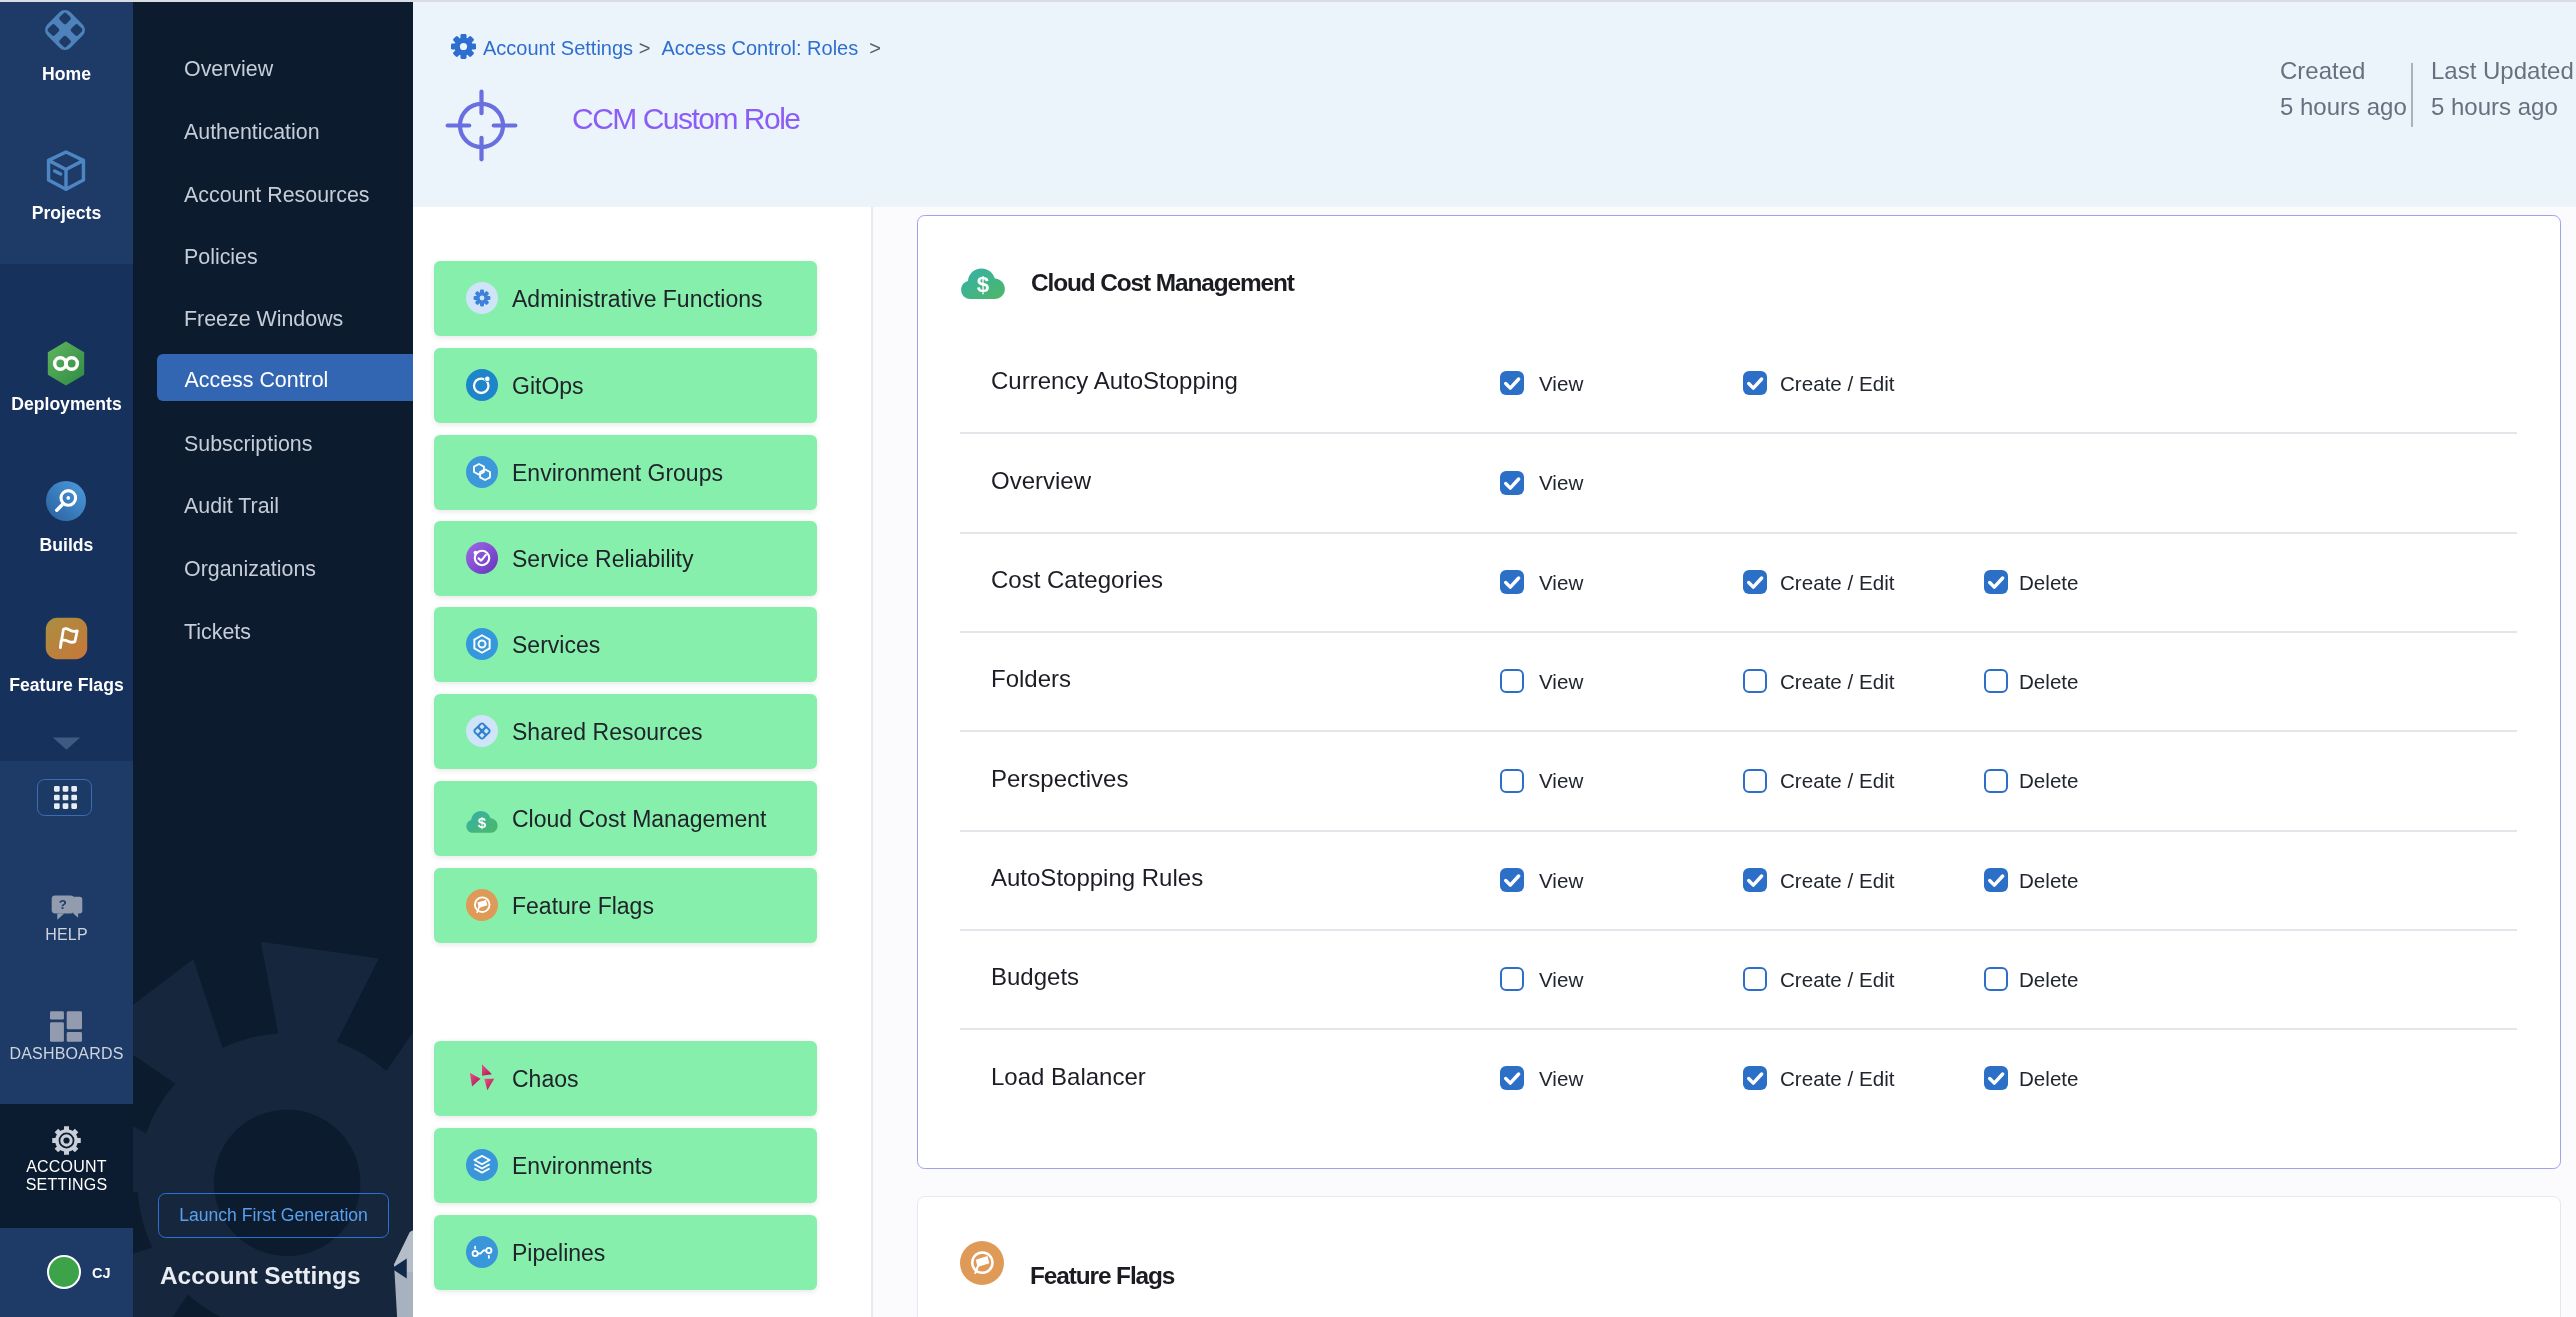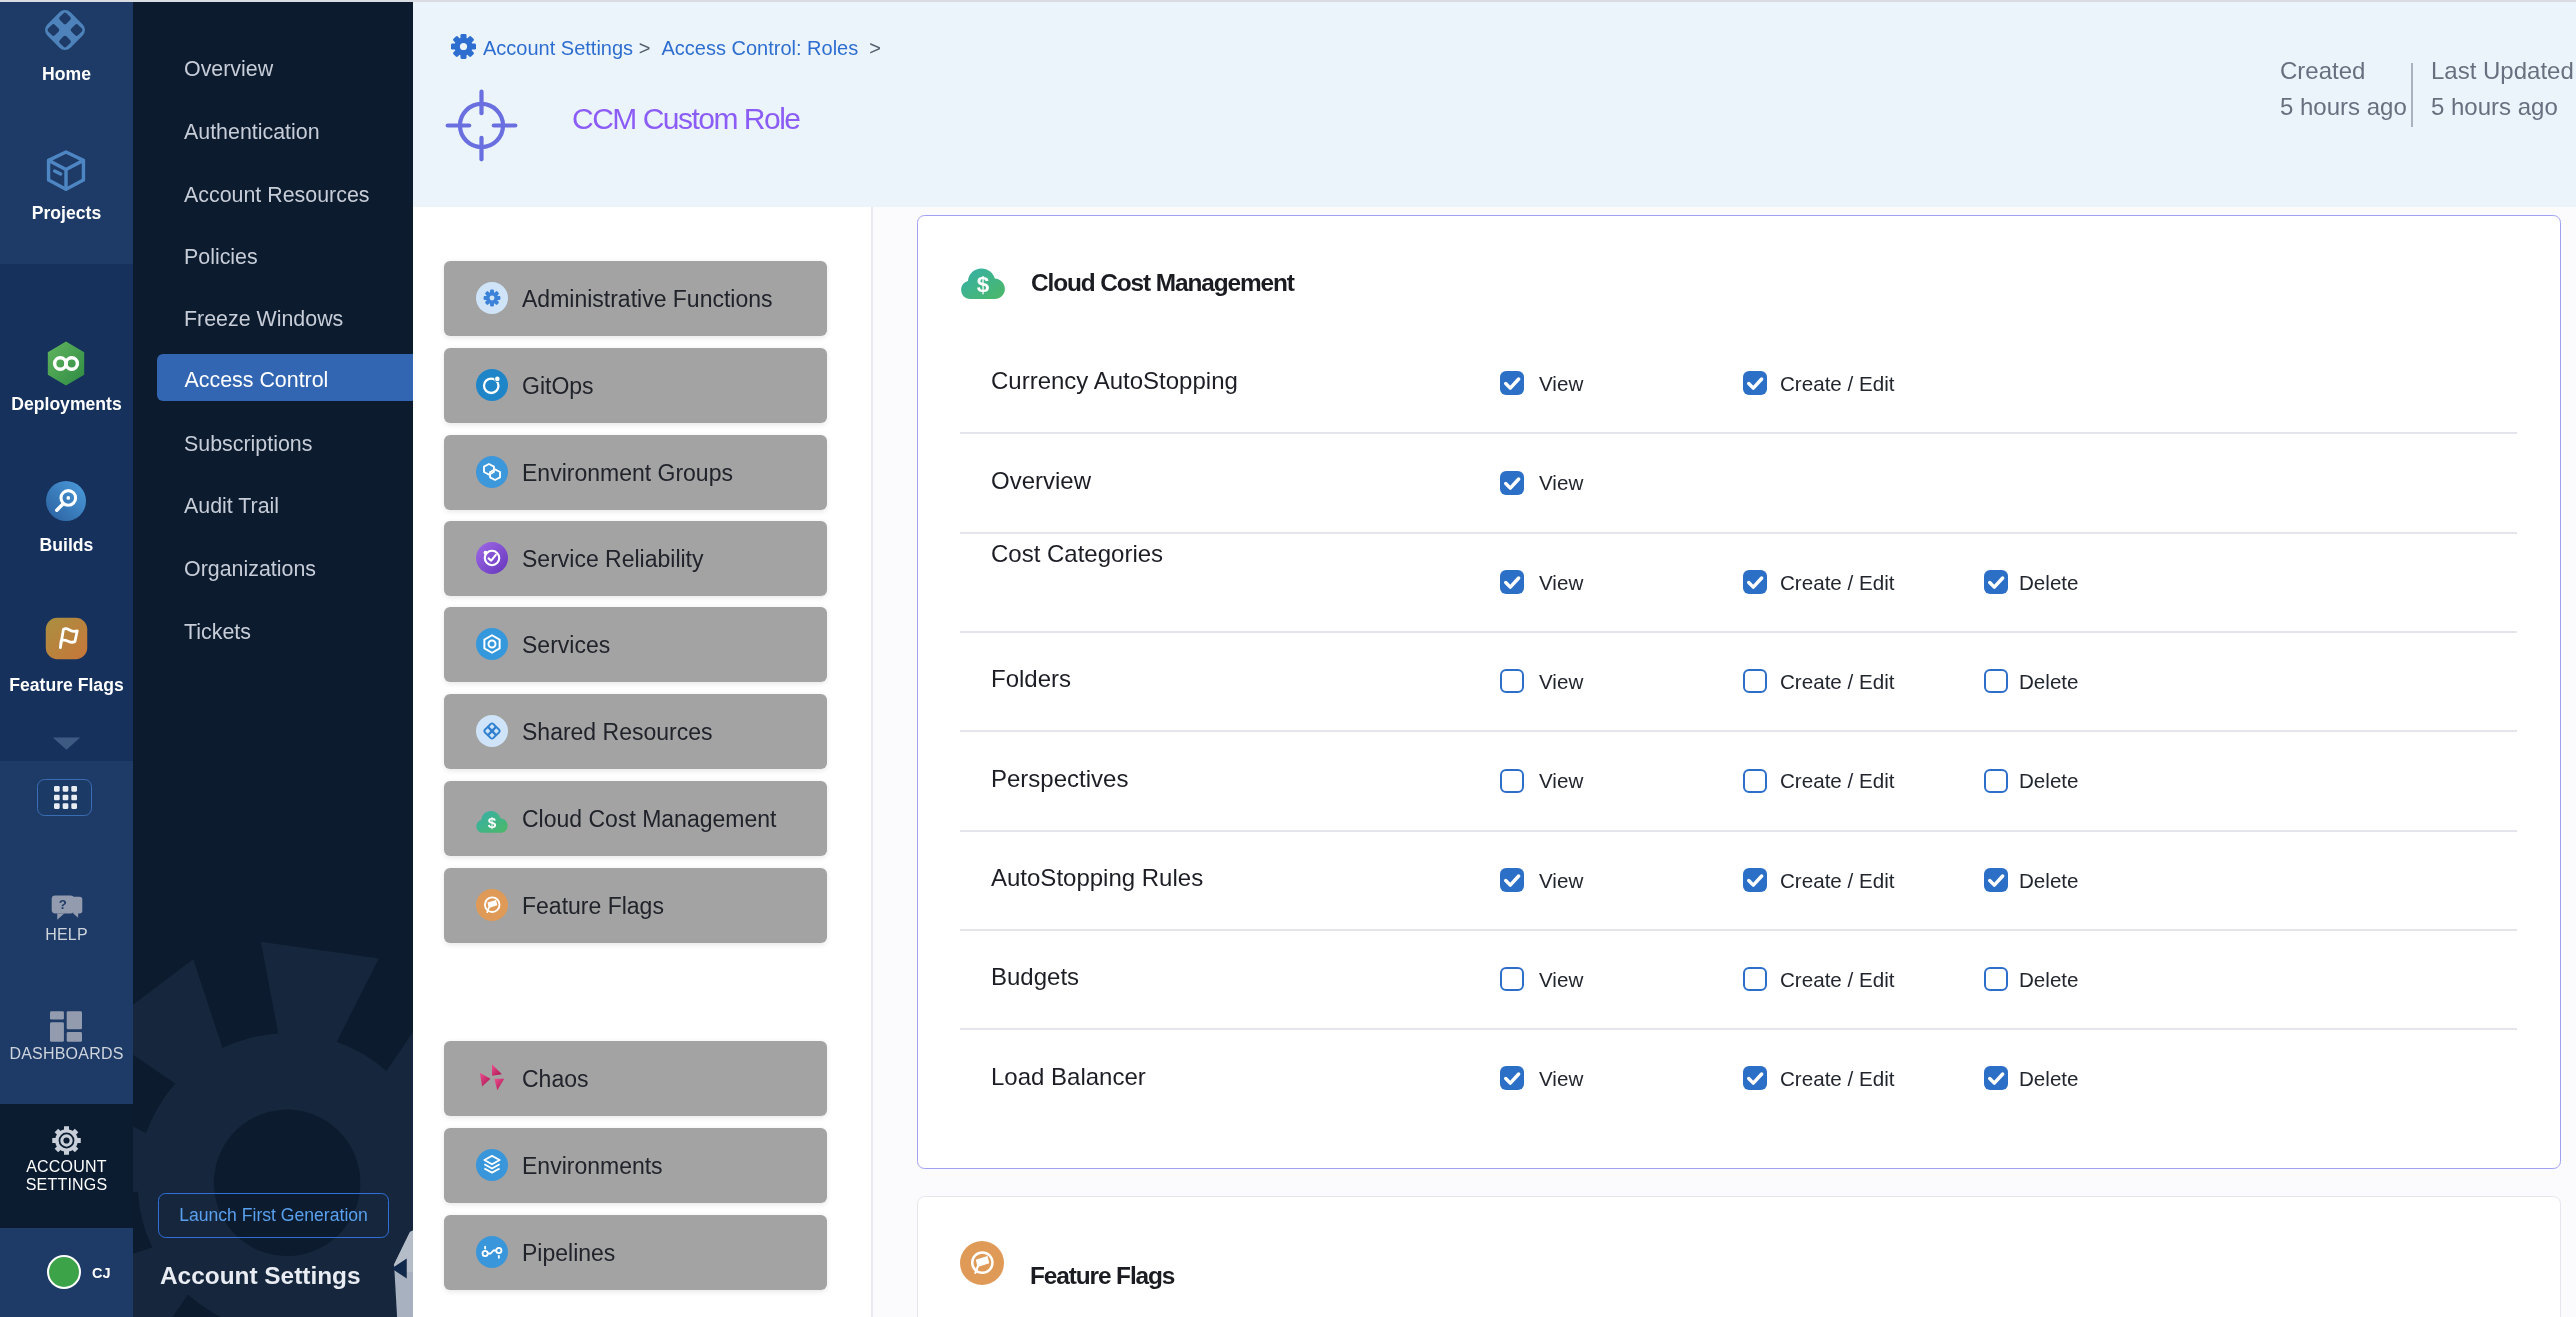--- a/index.html
+++ b/index.html
@@ -27,21 +27,21 @@
   
   #hdr { position:absolute; left:413px; top:0; width:2163px; height:207px; background:#ebf4fa; }
   .crumb { font-size:20px; color:#2e6ed0; }
   .crumbsep { font-size:20px; color:#55606e; }
   #title { position:absolute; left:572px; top:102px; font-size:30px; font-weight:500; color:#8b5cf6; letter-spacing:-1.5px; }
   .meta { position:absolute; font-size:24px; color:#68707f; }
 
   
   #content { position:absolute; left:413px; top:207px; width:2163px; height:1111px; background:#ffffff; }
   #coldiv { position:absolute; left:871px; top:207px; width:1.5px; height:1111px; background:#e9eaef; }
-  .card { position:absolute; left:444px; width:383px; height:75px; background:#a3a3a3; border-radius:6.1px; box-shadow:0 1.5px 5.3px rgba(40,41,61,0.10); }
+  .card { position:absolute; left:434px; width:383px; height:75px; background:#86efac; border-radius:6.1px; box-shadow:0 1.5px 5.3px rgba(40,41,61,0.10); }
   .card .cardtext { position:absolute; left:78px; top:25px; font-size:23px; color:#21232b; }
   .cicon { position:absolute; left:32px; top:21.4px; width:32px; height:32px; }
 
   
   #rightbg { position:absolute; left:872px; top:207px; width:1704px; height:1111px; background:#fbfbfe; }
   #panel1 { position:absolute; left:917px; top:215px; width:1644px; height:954px; background:#ffffff; border:1.5px solid #9fa0ef; border-radius:7.6px; }
   #panel2 { position:absolute; left:917px; top:1196px; width:1644px; height:229px; background:#ffffff; border:1.5px solid #e6e6ef; border-radius:7.6px; }
   .ptitle { font-size:24.4px; font-weight:700; color:#1b1c22; letter-spacing:-1.1px; }
   .rowlabel { position:absolute; left:991px; font-size:24px; color:#1d1e25; }
   .rowsep { position:absolute; left:960px; width:1557px; height:1.5px; background:#e4e5ea; }
@@ -424,21 +424,21 @@
     <circle cx="30" cy="30" r="30" fill="#df9a57"></circle>
     <circle cx="30.5" cy="29.5" r="13.8" fill="none" stroke="#ffffff" stroke-width="3.4"></circle>
     <polygon points="21.5,25.5 37.5,20.5 40,30.5 24,35.5" fill="#ffffff"></polygon>
     <path d="M24.5 34 L21 43.5" stroke="#ffffff" stroke-width="3" stroke-linecap="round"></path>
   </svg>
   <div class="abs ptitle" style="left:1031px; top:269px;">Cloud Cost Management</div>
   <div class="abs ptitle" style="left:1030px; top:1262px;">Feature Flags</div>
 
   <div class="rowlabel" style="top:367px;">Currency AutoStopping</div>
   <div class="rowlabel" style="top:467px;">Overview</div>
-  <div class="rowlabel" style="top:540px;">Cost Categories</div>
+  <div class="rowlabel" style="top:566px;">Cost Categories</div>
   <div class="rowlabel" style="top:665px;">Folders</div>
   <div class="rowlabel" style="top:765px;">Perspectives</div>
   <div class="rowlabel" style="top:864px;">AutoStopping Rules</div>
   <div class="rowlabel" style="top:963px;">Budgets</div>
   <div class="rowlabel" style="top:1063px;">Load Balancer</div>
 
   <div class="rowsep" style="top:432px;"></div>
   <div class="rowsep" style="top:532px;"></div>
   <div class="rowsep" style="top:631px;"></div>
   <div class="rowsep" style="top:730px;"></div>

